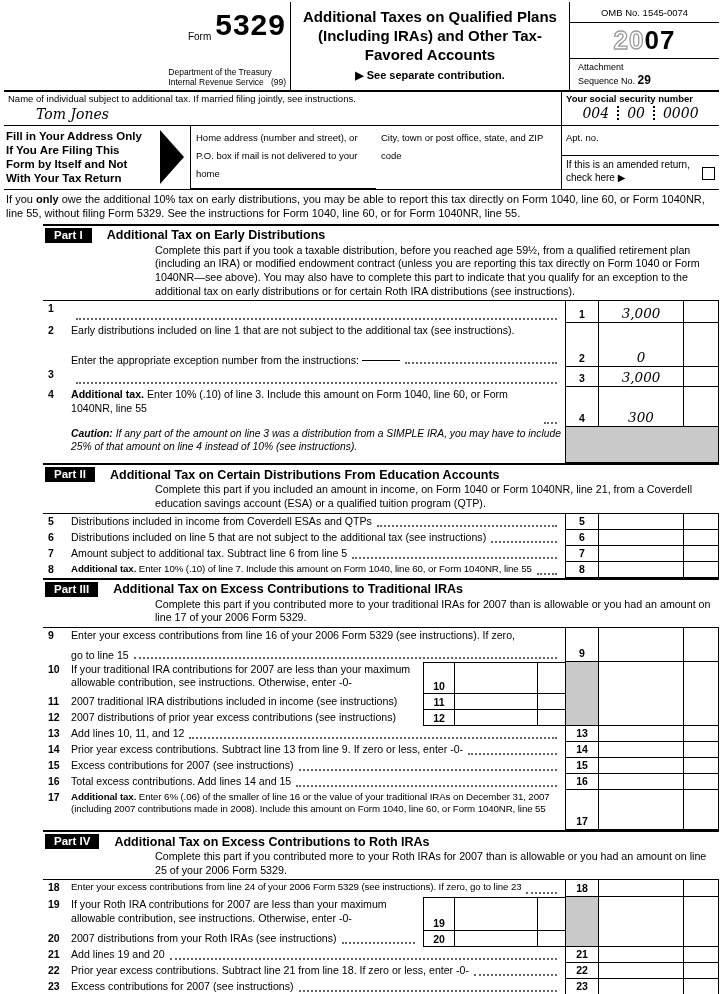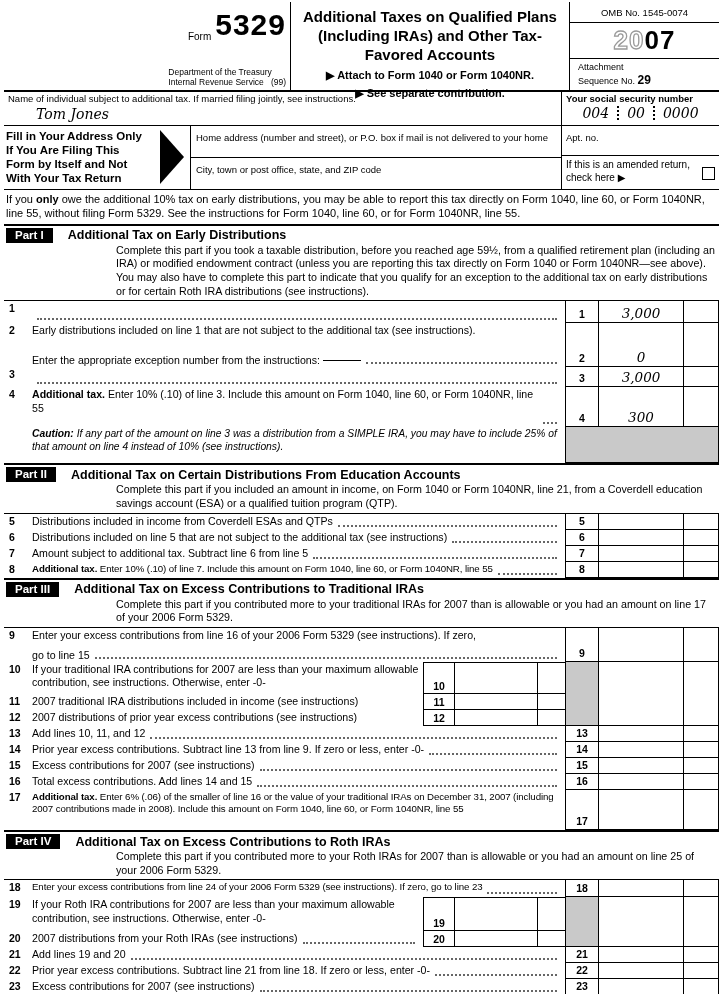--- a/index.html
+++ b/index.html
@@ -31,32 +31,32 @@
   .namev { font-size:14px; margin:2px 0 0 28px; }
   .idright { width:158px; border-left:1.5px solid #000; padding:1px 4px; }
   .blab { font-size:9.5px; font-weight:bold; }
   .ssn { display:flex; align-items:center; justify-content:center; font-size:14px; margin-top:1px; }
   .ssep { border-left:2px dotted #000; height:14px; margin:0 8px; }
 
   .addr { display:flex; border-bottom:1.5px solid #000; height:64px; }
   .addr-left { width:186px; position:relative; padding:3px 0 0 2px; }
   .addr-bold { font-size:11.5px; font-weight:bold; line-height:1.22; }
   .bigarrow { position:absolute; right:6px; top:4px; width:0; height:0; border-top:27px solid transparent; border-bottom:27px solid transparent; border-left:24px solid #000; }
-  .addr-mid { flex:1; border-left:1.5px solid #000; display:flex; flex-direction:column; }
+  .addr-mid { flex:1; border-left:1.5px solid #000; display:flex; }
   .addr-mid-row1 { flex:1; border-bottom:1.2px solid #000; padding:1px 5px; }
   .addr-mid-row2 { flex:1; padding:1px 5px; }
   .addr-right { width:158px; border-left:1.5px solid #000; display:flex; flex-direction:column; }
   .apt { flex:1; border-bottom:1.2px solid #000; padding:1px 4px; }
   .amend { flex:1.15; padding:2px 4px 1px; font-size:10px; line-height:1.3; display:flex; align-items:flex-start; }
   .cbx { display:inline-block; width:13px; height:13px; border:1.6px solid #000; margin:9px 0 0 6px; flex:0 0 auto; }
 
   .notice { font-size:11px; line-height:1.3; padding:2px 2px 3px; }
 
   
-  .part { border-top:2px solid #000; }
+  .part { border-top:2px solid #000;margin-left:39px; }
   .phead { border-bottom:1.2px solid #000; padding-bottom:2px; }
   .pband { display:flex; align-items:center; padding:2px 0 1px; }
   .plabel { background:#000; color:#fff; font-weight:bold; font-size:11.5px; padding:1px 9px 2px; margin-left:2px; }
   .ptitle { font-weight:bold; font-size:12.5px; margin-left:15px; }
   .pdesc { margin-left:112px; font-size:10.7px; line-height:1.28; padding-right:4px; }
 
   
   .lrow { display:flex; align-items:stretch; }
   .lnum { width:26px; padding:1px 0 0 5px; font-weight:bold; font-size:10.5px; flex:0 0 auto; }
   .tcell { flex:1; display:flex; padding:1px 2px 0 2px; font-size:10.6px; line-height:1.26; min-width:0; }
@@ -101,21 +101,20 @@
         <span class="formword">Form</span><span class="fnum">5329</span>
       </div>
       <div class="dept">
         <span>Department of the Treasury</span><br>
         <span>Internal Revenue Service</span>&nbsp;&nbsp;&nbsp;<span>(99)</span>
       </div>
     </div>
     <div class="hdr-center">
       <div class="title">Additional Taxes on Qualified Plans</div>
       <div class="title">(Including IRAs) and Other Tax-Favored Accounts</div>
-      <div class="attach">▶ Attach to Form 1040 or Form 1040NR.</div>
       <div class="attach">▶ See separate contribution.</div>
     </div>
     <div class="hdr-right">
       <div class="omb">OMB No. 1545-0074</div>
       <div class="year">
         <span class="y20">20</span>
           <span>07</span>
       </div>
       <div class="attseq">
         <span>Attachment</span><br>

